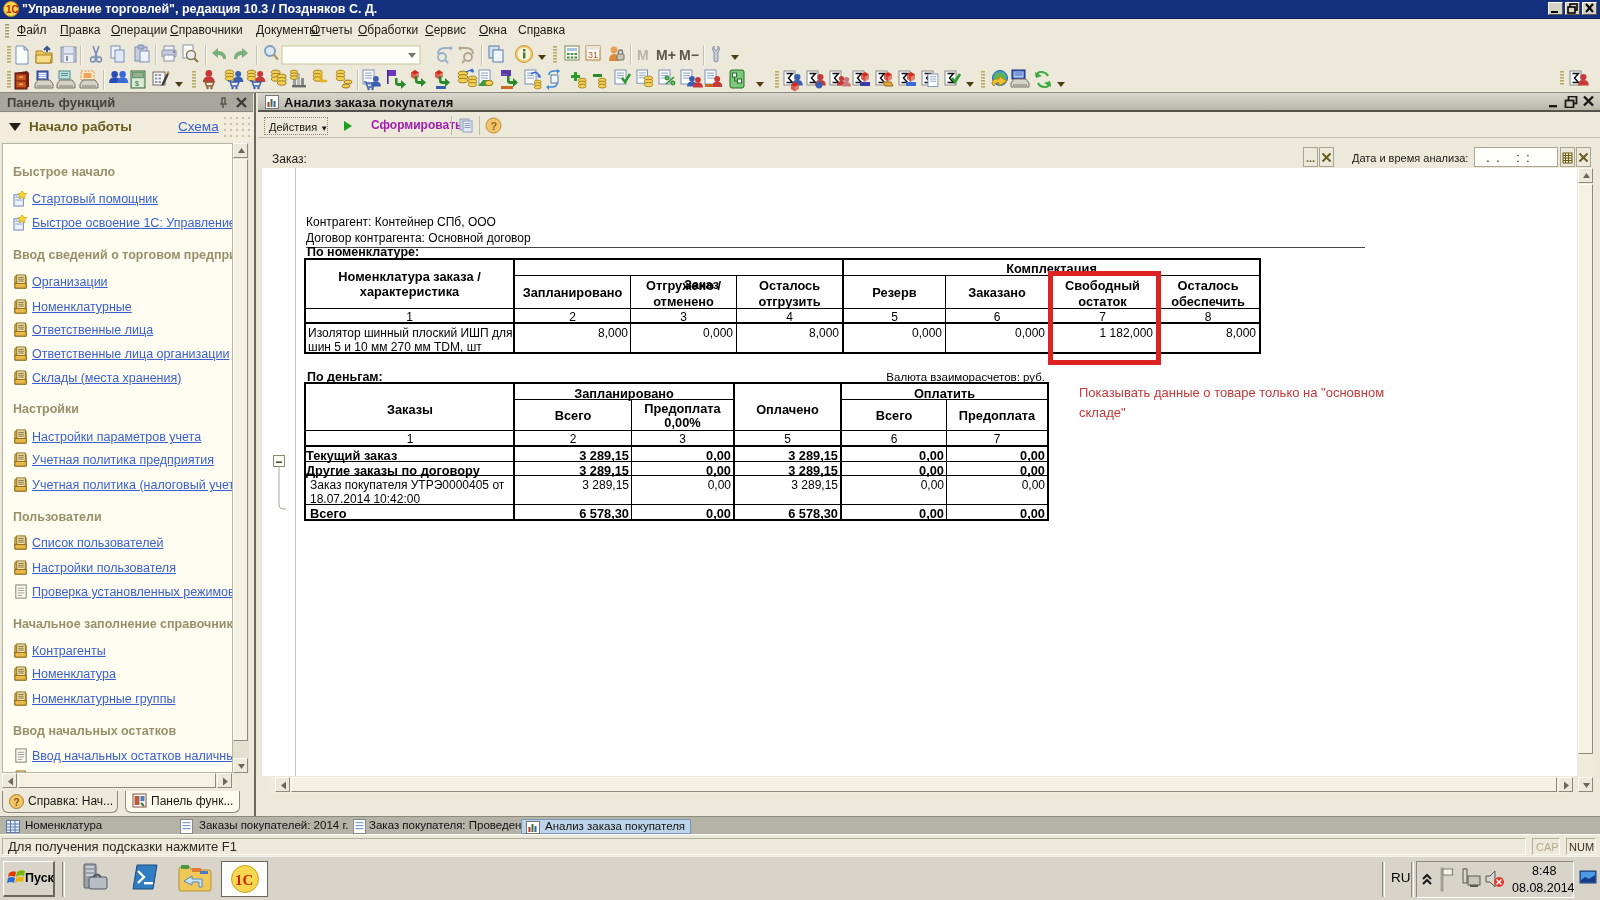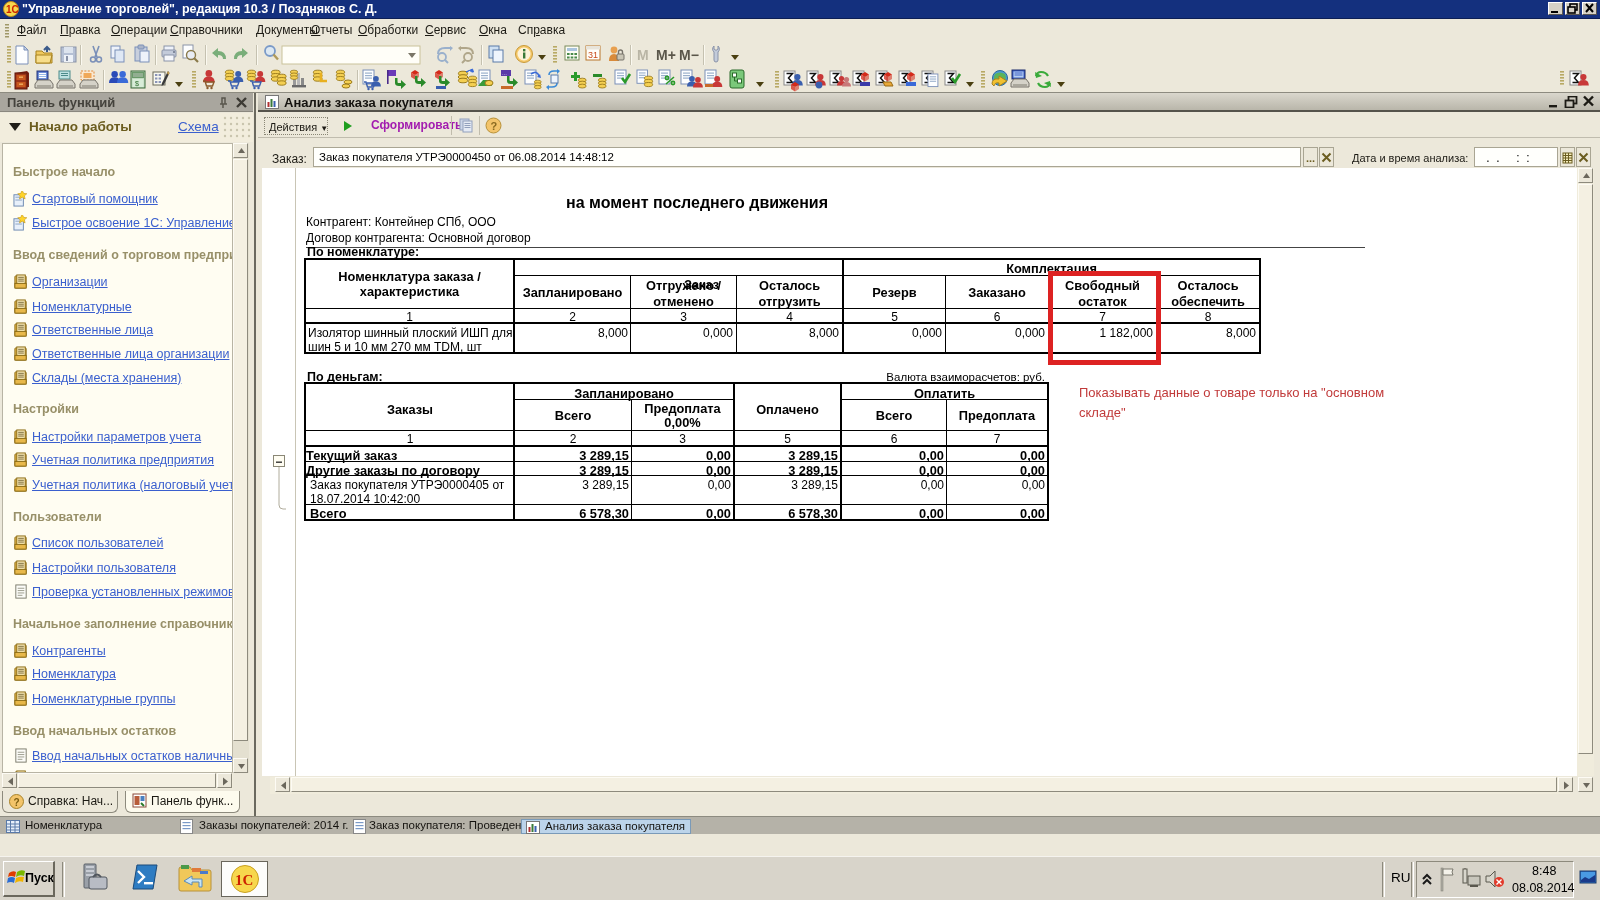--- a/index.html
+++ b/index.html
@@ -927,23 +927,20 @@
             <rect x="6.5" y="10" width="6" height="1" fill="#92a0bc"></rect>
           </svg>
       <span class="abs" style="left:221px;top:2px;width:1px;height:19px;background:#c0bcac"></span>
       <svg class="abs" style="left:227px;top:3px" width="17" height="17" viewBox="0 0 17 17">
             <circle cx="8.5" cy="8.5" r="7.5" fill="#f3c46a" stroke="#b8923a"></circle>
             <text x="5.5" y="12.5" font-size="11" font-weight="bold" fill="#8a6a20" font-family="Liberation Sans">?</text>
           </svg>
     </div>
     <div id="mdiform">
       <span class="abs" style="left:14px;top:5px;font-size:12px;color:#1c1a14">Заказ:</span>
-      <div class="fld abs" style="left:55px;top:0px;width:988px">
-            <span class="abs" style="left:5px;top:3px;font-size:11.5px;color:#000">Заказ покупателя УТРЭ0000450 от 06.08.2014 14:48:12</span>
-          </div>
       <div class="btnsq" style="left:1045px;top:0px"><span style="position:relative;top:3px;font-size:11px;letter-spacing:0">...</span></div>
       <div class="btnsq" style="left:1061px;top:0px"><svg width="11" height="11" style="margin-top:4px">
               <path d="M1.5 1.5 L9.5 9.5 M9.5 1.5 L1.5 9.5" stroke="#6b5d20" stroke-width="2"></path>
             </svg></div>
       <span class="abs" style="left:1094px;top:5px;font-size:11px;color:#1c1a14">Дата и время анализа:</span>
       <div class="fld abs" style="left:1216px;top:0px;width:84px">
             <span class="abs" style="left:8px;top:3px;font-size:12px;color:#000">&nbsp;.&nbsp;&nbsp;.&nbsp;&nbsp;&nbsp;&nbsp;&nbsp;:&nbsp;&nbsp;:</span>
           </div>
       <div class="btnsq" style="left:1302px;top:0px"><svg width="12" height="12" style="margin-top:4px" viewBox="0 0 12 12">
               <rect x="1" y="1" width="9" height="10" fill="#f6eebe" stroke="#6b5d20"></rect>
@@ -958,21 +955,20 @@
     <div id="report">
       <div class="abs" style="left:33px;top:0;width:1px;height:608px;background:#c9c5b5"></div>
 
       <div class="abs" style="left:11px;top:287px;width:12px;height:12px;border:1px solid #8a8776;background:#fffdf2"><svg width="10" height="10">
               <rect x="2" y="4.5" width="6" height="1.4" fill="#333"></rect>
             </svg></div>
       <svg class="abs" style="left:11px;top:299px" width="20" height="45">
             <path d="M6 0 V38 Q6 42 10 42 H13" fill="none" stroke="#b0ac9c" stroke-width="1"></path>
           </svg>
 
-      <div class="abs" style="left:65px;top:26px;width:740px;text-align:center;font-weight:bold;font-size:16px;color:#000;white-space:nowrap">на момент последнего движения</div>
       <span class="rt" style="left:44px;top:47px;font-size:12px">Контрагент: Контейнер СПб, ООО</span>
       <span class="rt" style="left:44px;top:63px;font-size:12px">Договор контрагента: Основной договор</span>
       <div class="abs" style="left:44px;top:79px;width:1059px;height:1px;background:#444"></div>
       <span class="rt" style="left:45px;top:77px;font-weight:bold;font-size:12.5px">По номенклатуре:</span>
 
       <div id="t1">
         <div class="tl" style="left:42px;top:90px;width:957px;height:2px"></div>
         <div class="tl" style="left:251px;top:107px;width:748px;height:1px"></div>
         <div class="tl" style="left:42px;top:140px;width:957px;height:1px"></div>
         <div class="tl" style="left:42px;top:154px;width:957px;height:2px"></div>
@@ -1139,20 +1135,30 @@
     <svg class="abs" style="left:4px;top:1px" width="14" height="13" viewBox="0 0 14 13">
           <rect x="0.5" y="0.5" width="13" height="12" fill="#fff" stroke="#777"></rect>
           <rect x="2.5" y="6" width="2" height="5" fill="#b03030"></rect>
           <rect x="5.5" y="3" width="2" height="8" fill="#3a7a3a"></rect>
           <rect x="8.5" y="5" width="2" height="6" fill="#3a5fae"></rect>
         </svg>
     <span class="abs" style="left:23px;top:0px">Анализ заказа покупателя</span>
   </div>
 </div>
 
+<div id="statusbar">
+  <div class="sunk" style="left:2px;top:3px;width:1524px;height:17px"></div>
+  <span class="abs" style="left:8px;top:4px;font-size:13px;color:#2a2820">Для получения подсказки нажмите F1</span>
+  <div class="sunk" style="left:1532px;top:3px;width:28px;height:17px">
+        <span style="position:absolute;left:3px;top:2px;font-size:11px;color:#b5ac8c">CAP</span>
+      </div>
+  <div class="sunk" style="left:1566px;top:3px;width:30px;height:17px">
+        <span style="position:absolute;left:2px;top:2px;font-size:11px;color:#3a3420">NUM</span>
+      </div>
+</div>
 
 <div id="taskbar">
   <div id="startbtn">
     <svg class="abs" style="left:3px;top:5px" width="20" height="20" viewBox="0 0 20 20">
       <path d="M2 6 Q6 3 9 5 L8 10 Q4 8 1 10 Z" fill="#e03c00"></path>
       <path d="M10 5 Q14 2 18 4 L17 9 Q13 7 9 10 Z" fill="#7ab800"></path>
       <path d="M1 11 Q5 9 8 11 L7 16 Q4 14 0 16 Z" fill="#2a6cd4"></path>
       <path d="M9 11 Q13 9 17 10 L16 15 Q12 13 8 16 Z" fill="#f0b400"></path>
     </svg>
     <span class="abs" style="left:21px;top:9px;font-weight:bold;font-size:12.5px;color:#000">Пуск</span>

